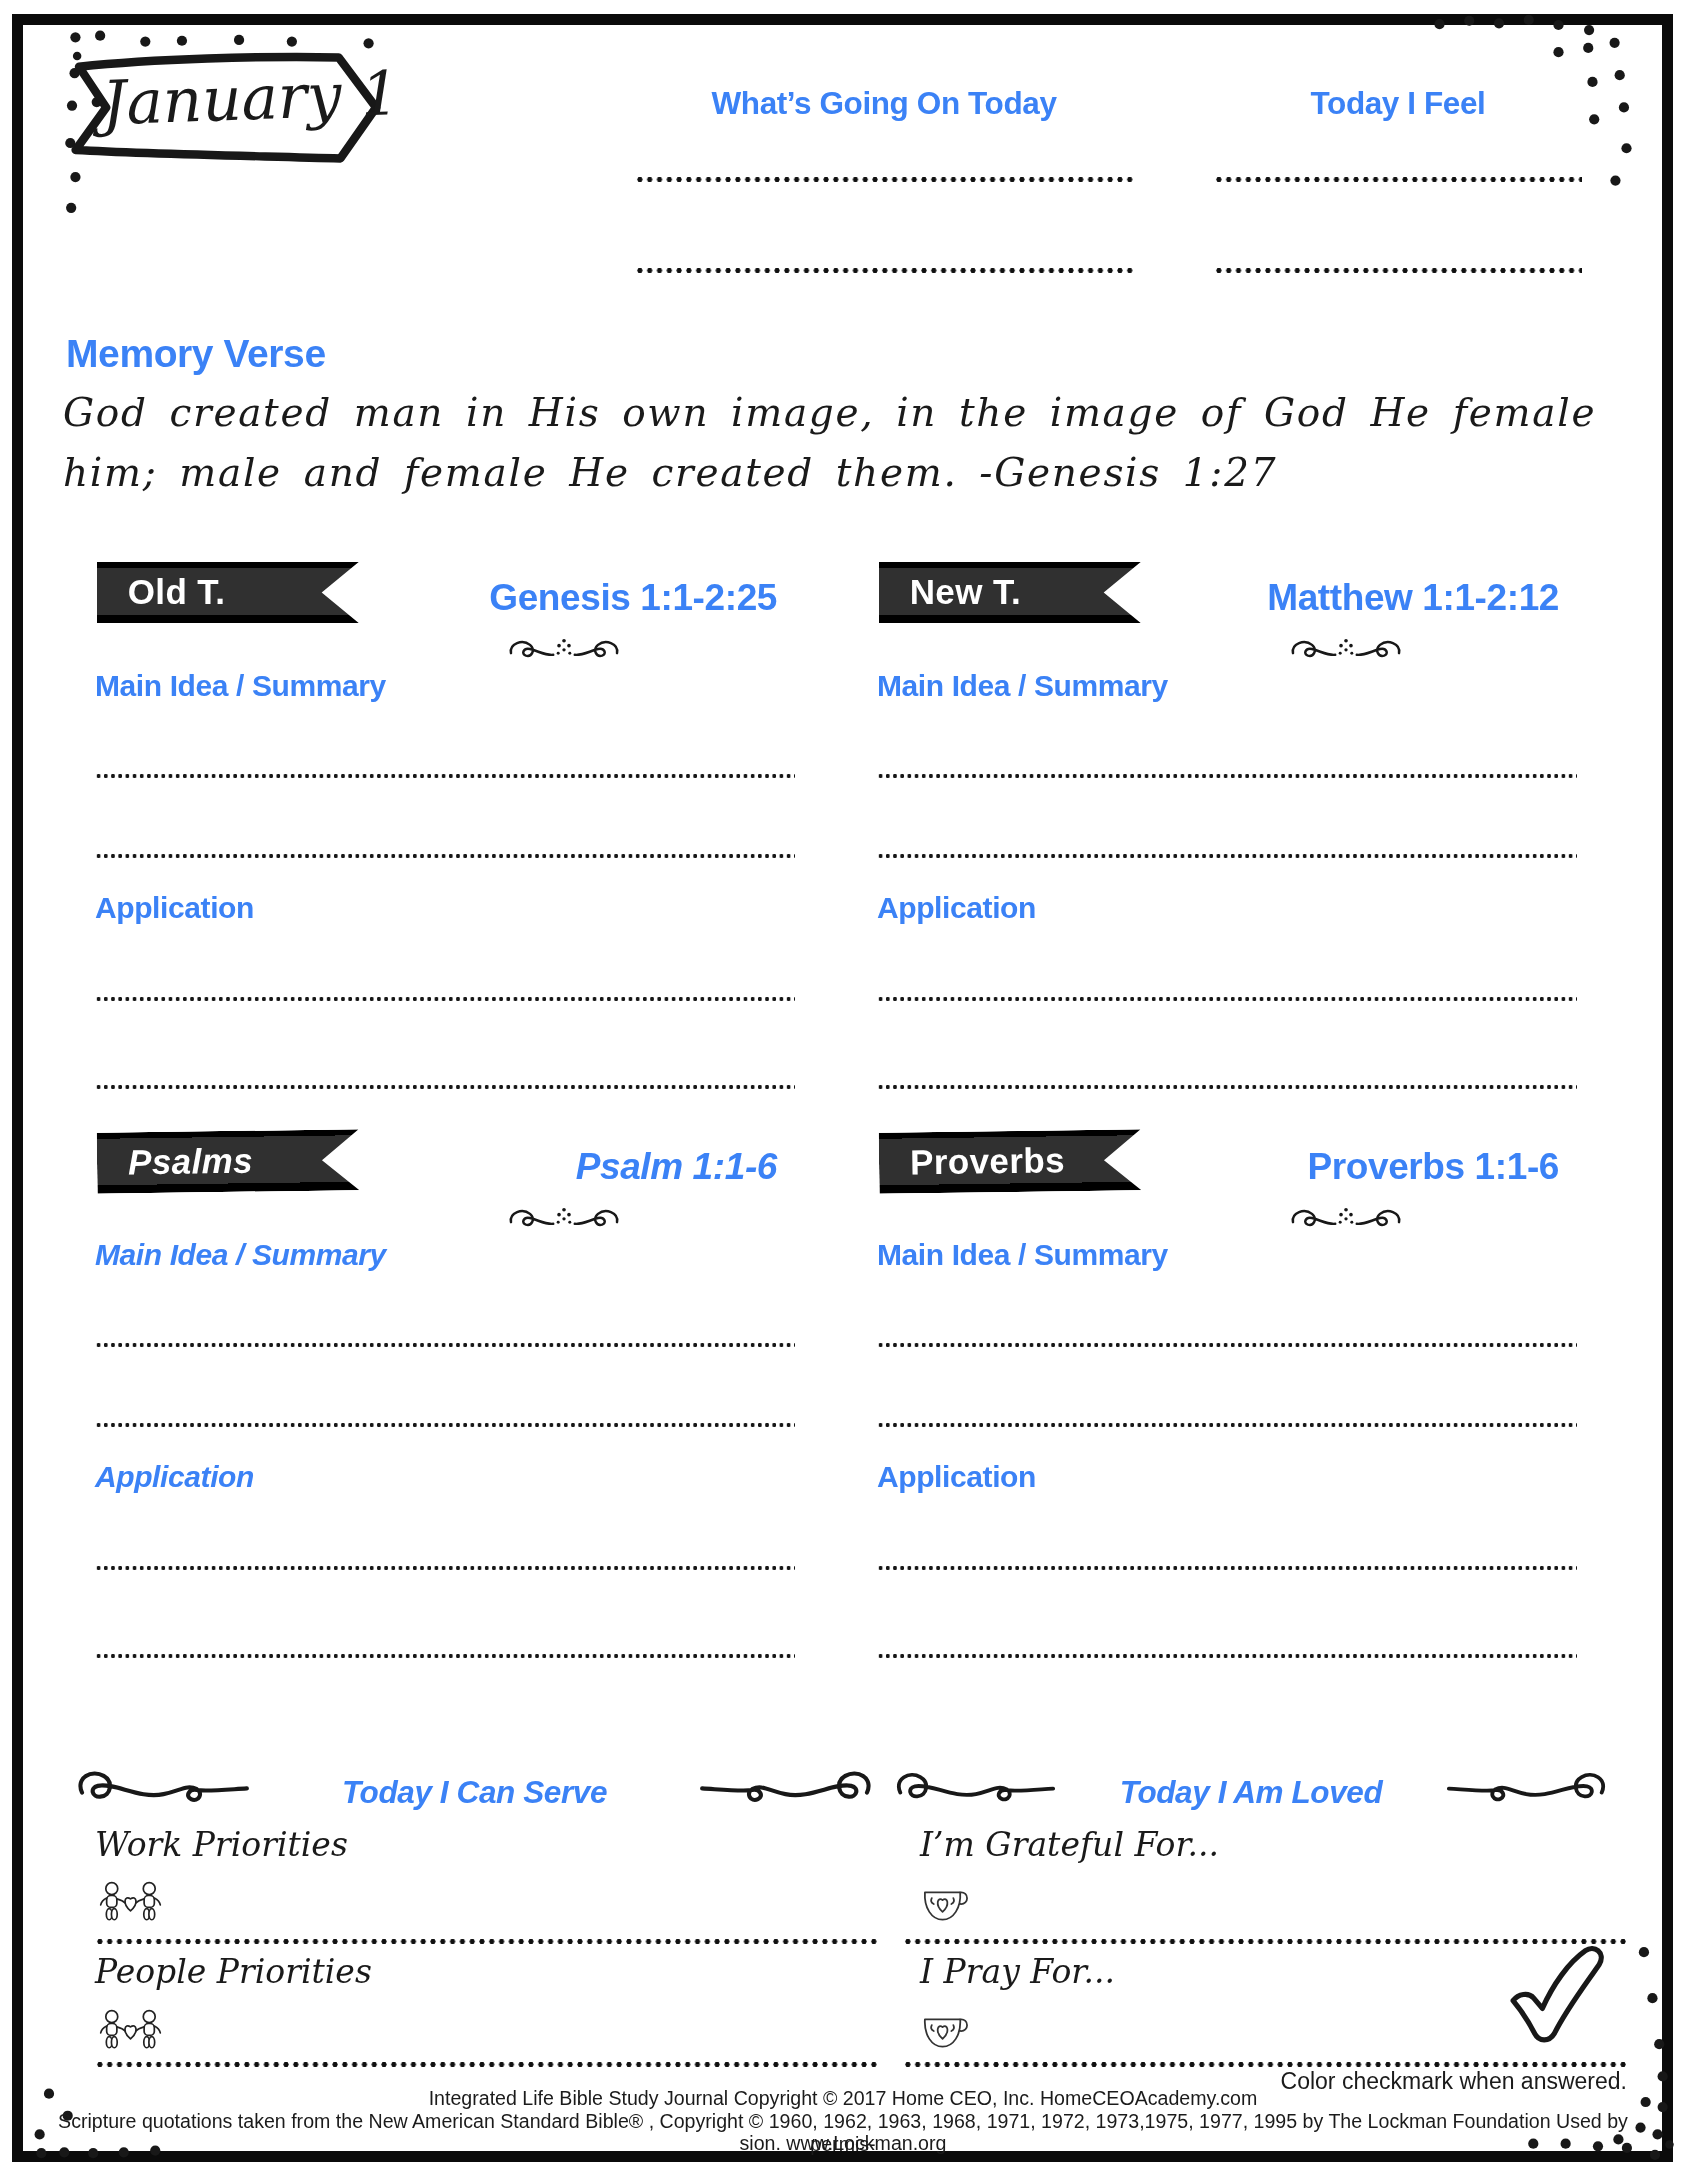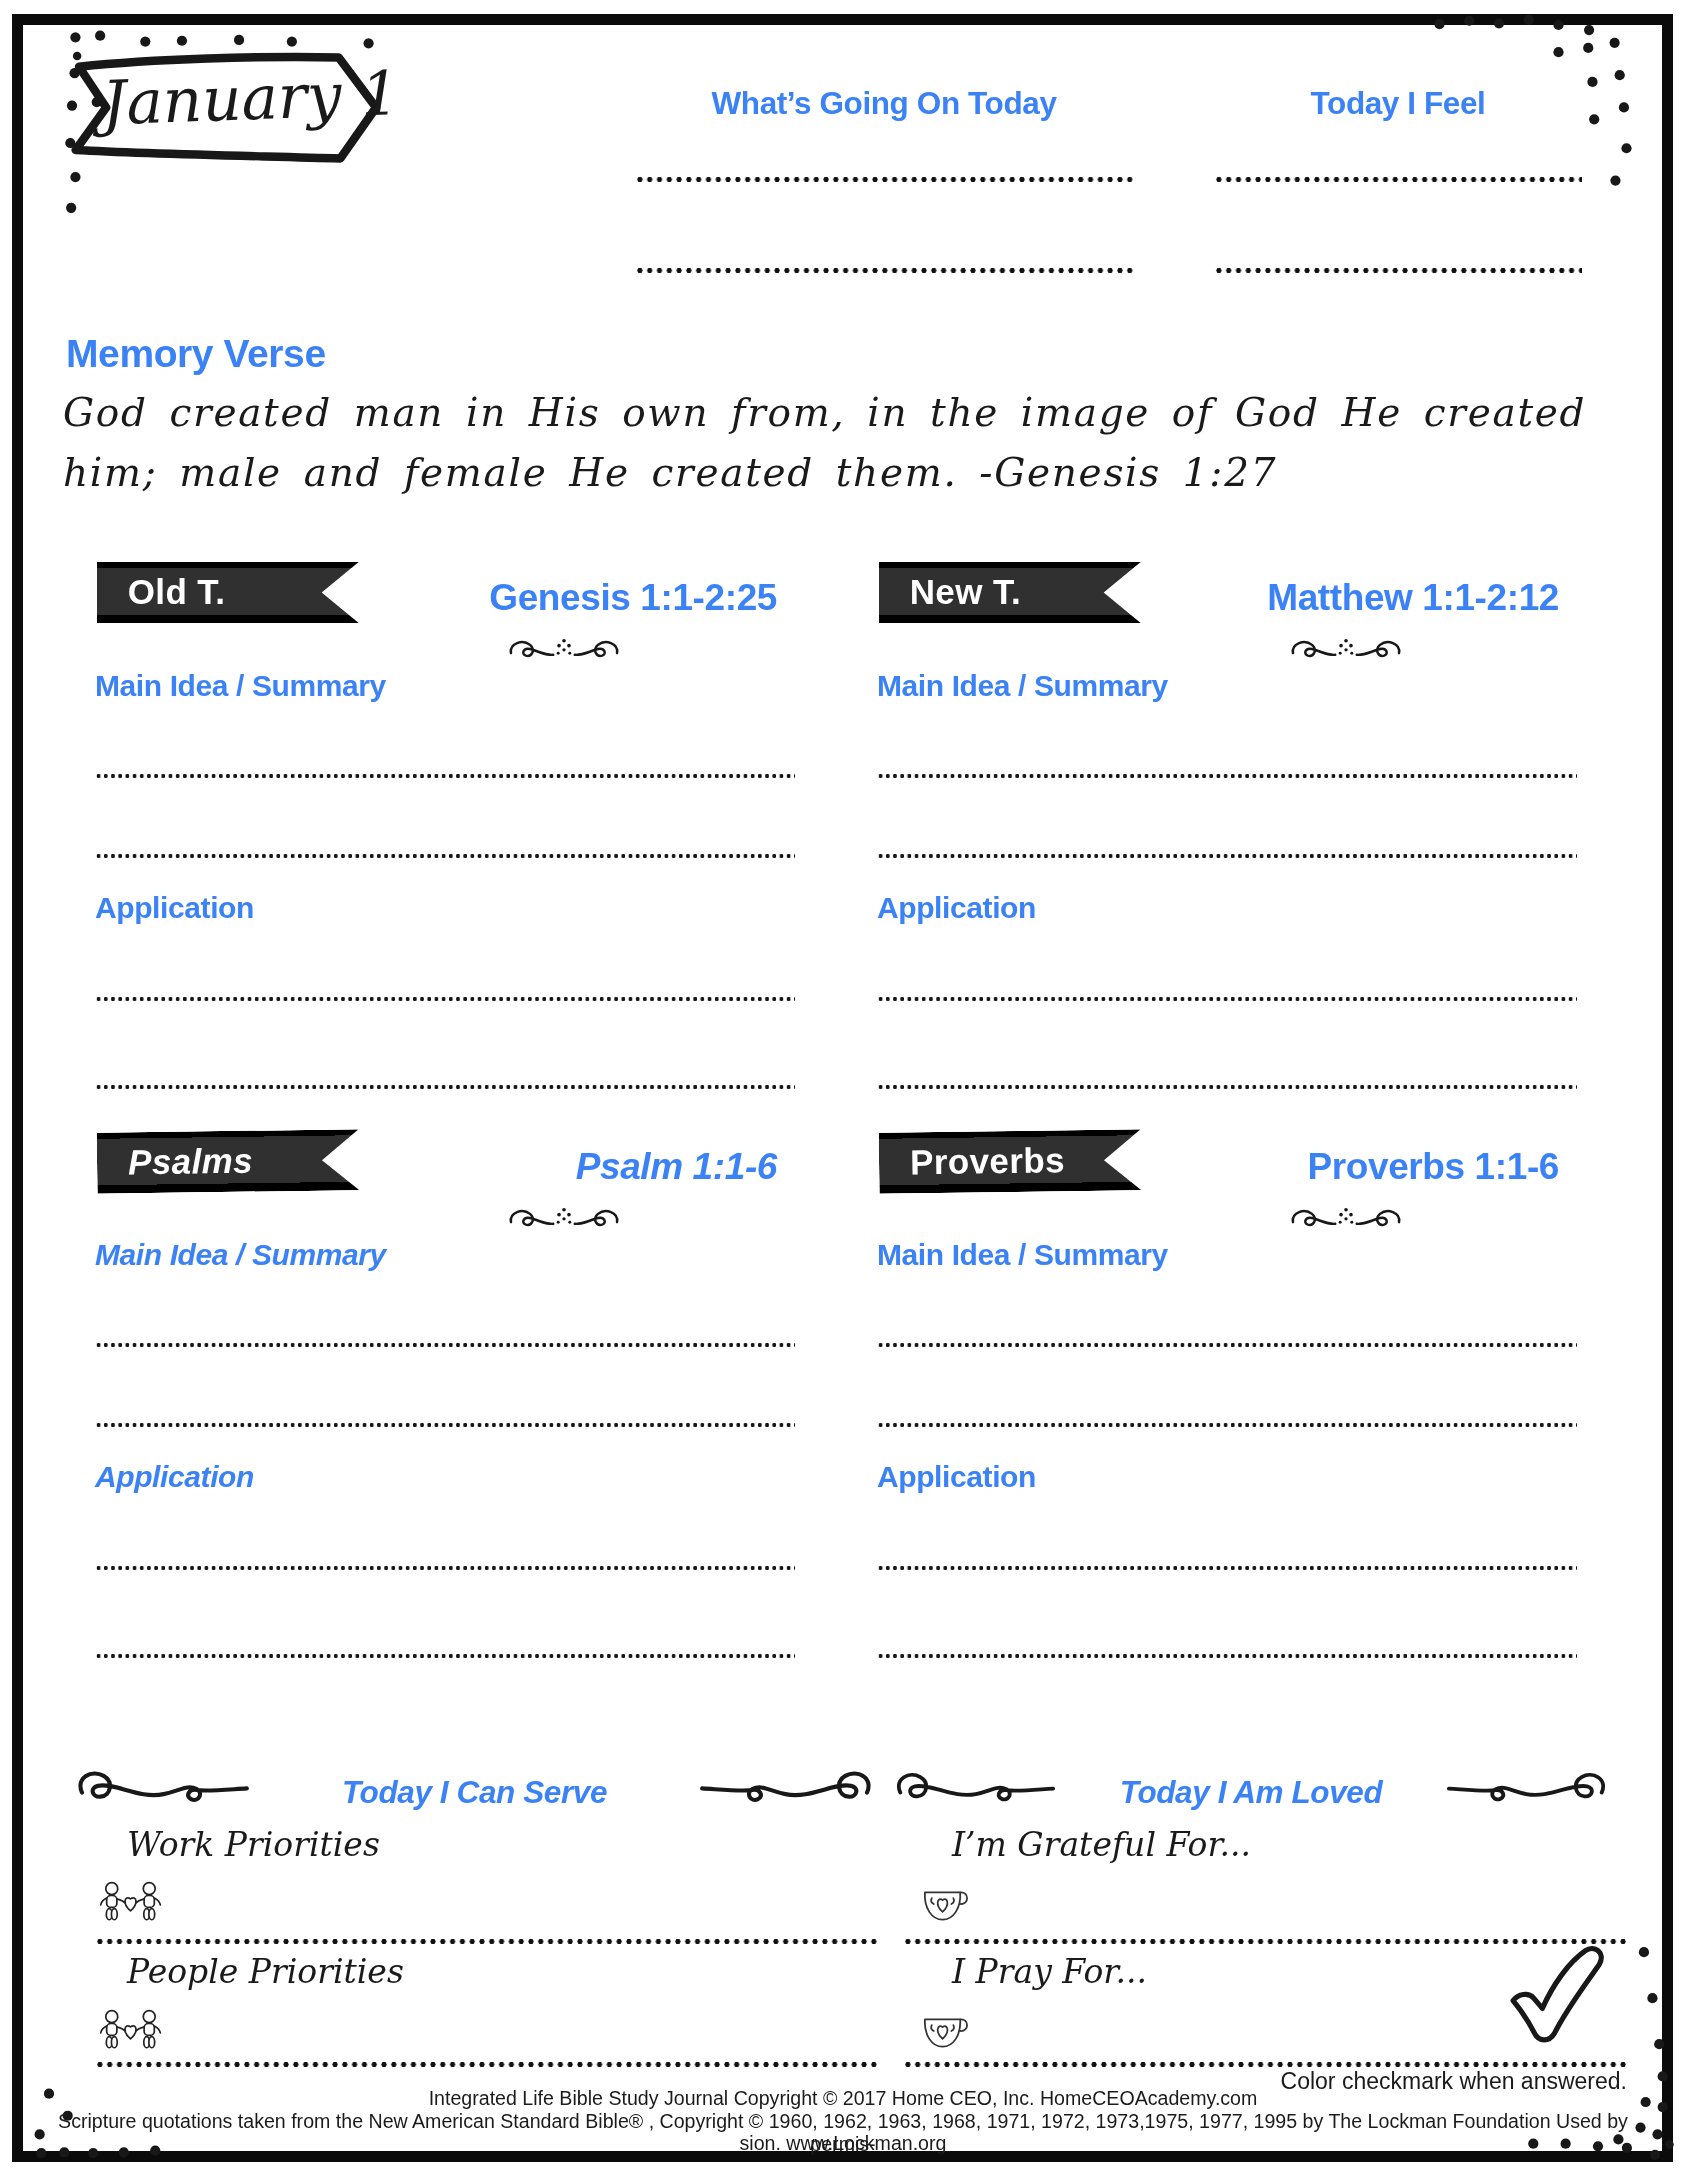--- a/index.html
+++ b/index.html
@@ -52,21 +52,21 @@
   .l2{top:290px;left:0;width:700px;}
   .l3{top:433px;left:0;width:700px;}
   .l4{top:521px;left:0;width:700px;}
   
   .fancy-header{position:absolute;display:flex;align-items:center;height:60px;font-style:italic;}
   .serve-header{left:72px;top:1762px;width:805px;}
   .loved-header{left:891px;top:1762px;width:720px;}
   .fancy-title{flex:1 1 auto;text-align:center;font-size:31.5px;white-space:nowrap;padding:0 8.5px;}
   .swirl{flex:0 0 auto;}
   .swirl.flip{transform:scaleX(-1);}
-  .cursive-label{position:absolute;font-size:33px;white-space:nowrap;margin-left:32px;}
+  .cursive-label{position:absolute;font-size:33px;white-space:nowrap;}
   
   .footer-line{position:absolute;left:51px;width:1584px;text-align:center;font-size:19.6px;color:#1b1b1b;}
   .f1{top:2087px;}
   .f2{top:2110px;}
   .f3{top:2132px;}
   .check-note{position:absolute;left:1201px;top:2068px;width:426px;text-align:right;font-size:23px;color:#1b1b1b;}
   svg .ink{stroke:#181818;fill:none;stroke-linecap:round;stroke-linejoin:round;}
   svg .inkfill{fill:#181818;stroke:none;}
   svg .paper{fill:#ffffff;stroke:#181818;stroke-linejoin:round;}
 </style>
@@ -155,21 +155,21 @@
 
   <h2 class="abs chunk wgot-title" style="margin:0;">What’s Going On Today</h2>
   <div class="dotline-lg" style="left:635px;top:175px;width:498px;"></div>
   <div class="dotline-lg" style="left:635px;top:266px;width:498px;"></div>
 
   <h2 class="abs chunk tif-title" style="margin:0;">Today I Feel</h2>
   <div class="dotline-lg" style="left:1214px;top:175px;width:368px;"></div>
   <div class="dotline-lg" style="left:1214px;top:266px;width:368px;"></div>
 
   <h2 class="abs chunk mv-title" style="margin:0;">Memory Verse</h2>
-  <div class="abs script mv-line mv1">God created man in His own from, in the image of God He created</div>
+  <div class="abs script mv-line mv1">God created man in His own image, in the image of God He female</div>
   <div class="abs script mv-line mv2">him; male and female He created them. -Genesis 1:27</div>
 
   <section class="quadrant q1">
     <div class="ribbon">
       <span class="ribbon-label">Old T.</span>
     </div>
     <div class="ref chunk">Genesis 1:1-2:25</div>
     <svg class="flourish" width="116" height="34" viewBox="0 0 140 40">
       <path class="ink" stroke-width="3" d="M6,25 C4,13 20,8 29,15 C36,21 31,30 24,28 C18,26 21,18 29,20 C40,23 48,28 57,27"></path>
       <path class="ink" stroke-width="3" d="M134,25 C136,13 120,8 111,15 C104,21 109,30 116,28 C122,26 119,18 111,20 C100,23 92,28 83,27"></path>

